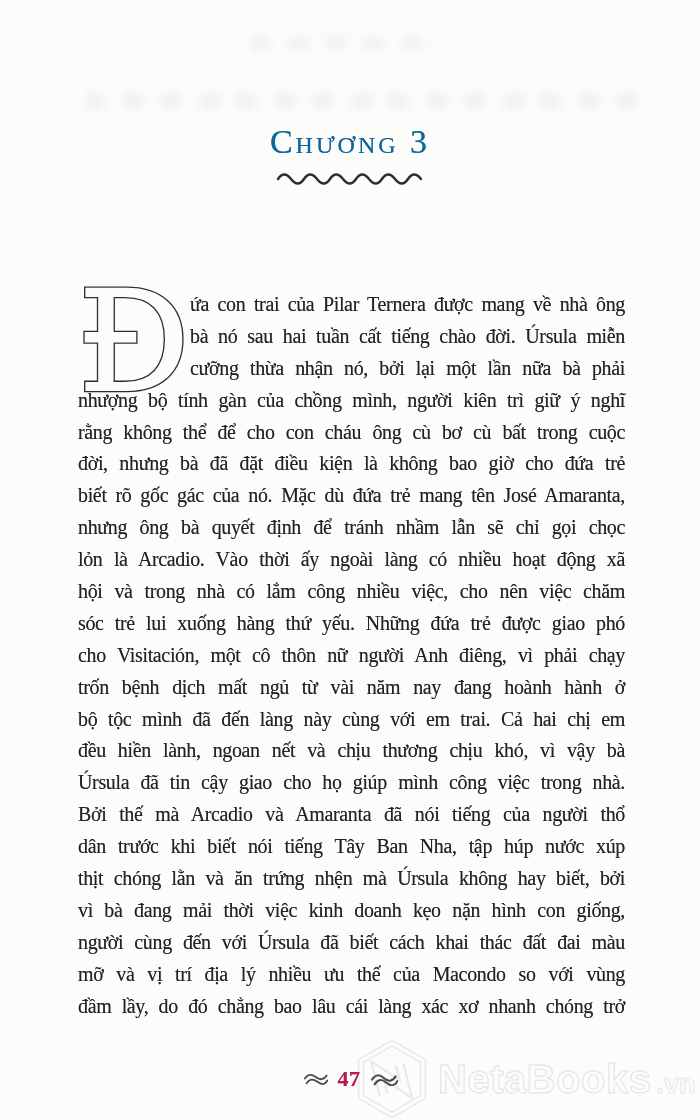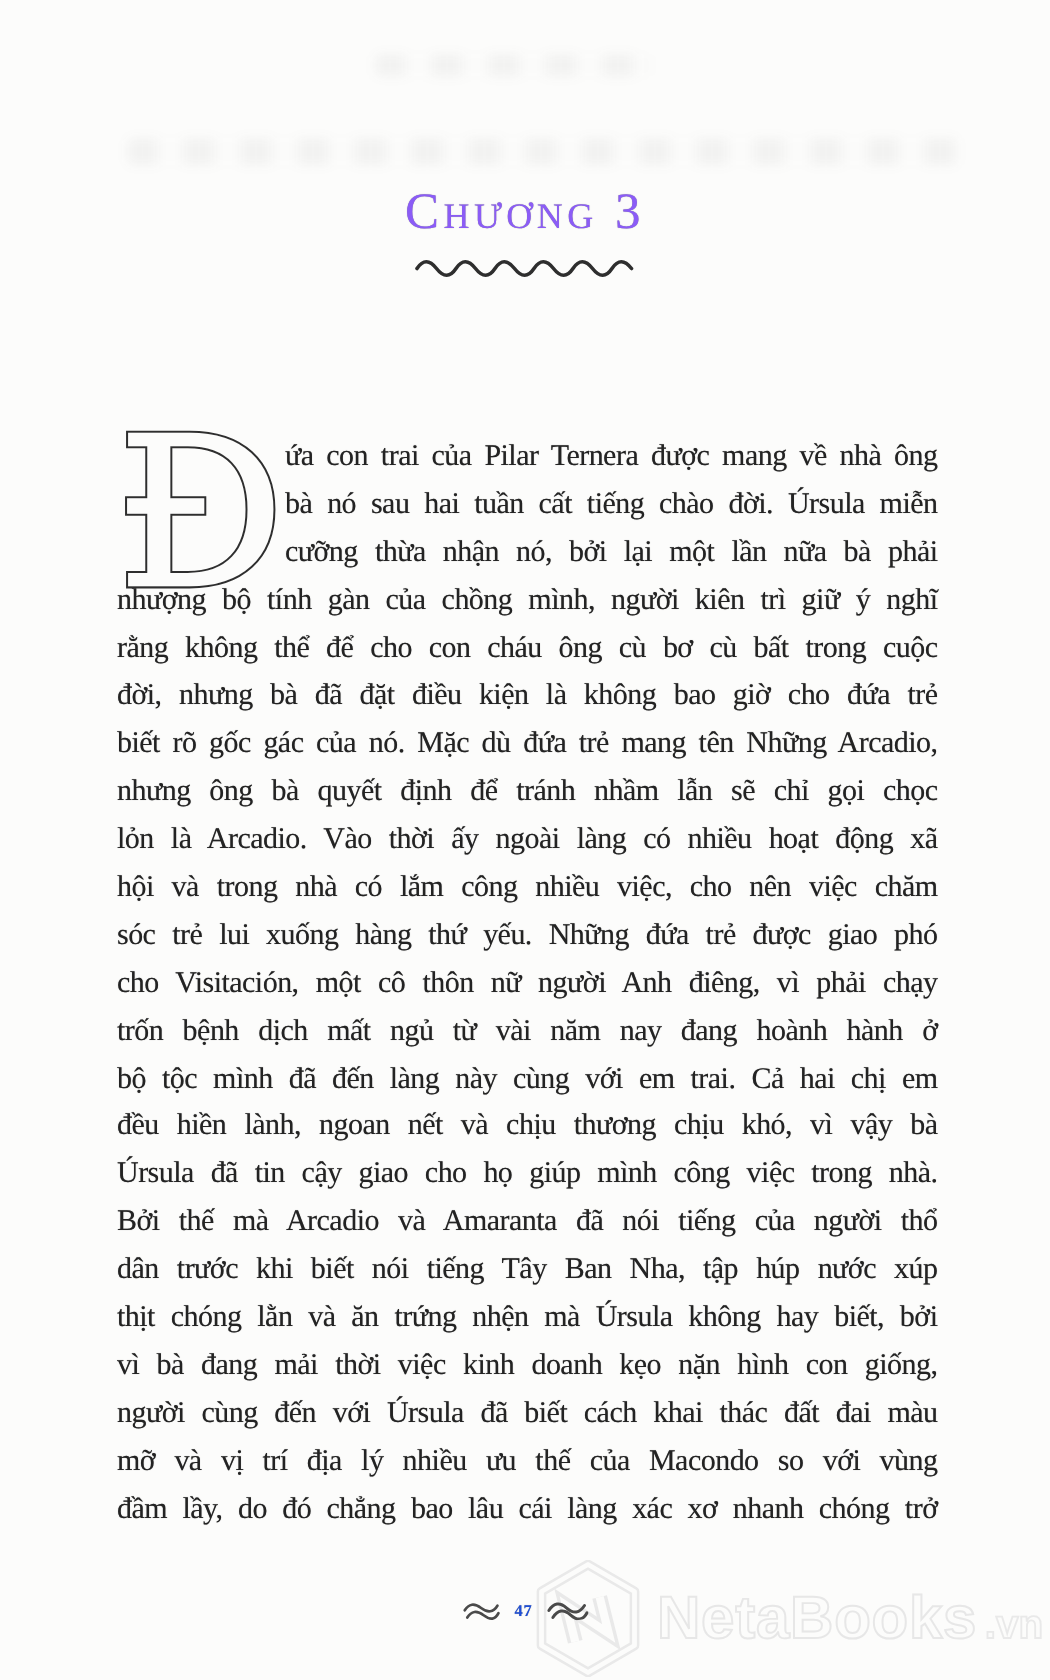--- a/index.html
+++ b/index.html
@@ -14,21 +14,21 @@
     background:repeating-linear-gradient(90deg, rgba(70,70,70,0.05) 0 20px, rgba(70,70,70,0.008) 20px 38px);
     border-radius:4px;
   }
   .bleed-1 { left:250px; top:36px;  width:185px; height:15px; }
   .bleed-2 { left:85px;  top:92px;  width:555px; height:18px; }
 
   
   .chapter-header { position:absolute; top:123px; left:0; right:0; text-align:center; }
   .chapter-title {
     margin:0; font-weight:400; font-size:34px; letter-spacing:3px;
-    font-variant-caps:small-caps; color:#8b5cf6;
+    font-variant-caps:small-caps; color:#0369a1;
     text-shadow:0 0 0.5px rgba(40,40,40,0.55);
   }
   .chapter-ornament { display:block; margin:9px auto 0; }
 
   
   .body-text { position:absolute; left:78px; top:289px; width:547px; z-index:1; }
   .body-line {
     height:31.9px; line-height:31.9px; font-size:20px; letter-spacing:-0.35px;
     text-align:justify; text-align-last:justify;
     text-shadow:0 0 0.5px rgba(35,35,35,0.55);
@@ -43,21 +43,21 @@
     font-family:"DejaVu Serif",serif; font-size:138px; line-height:102px; text-align:left;
   }
   .dc-a { -webkit-text-stroke:4.5px #2e2e2e; color:transparent; }
   .dc-b { -webkit-text-stroke:1.8px #fcfcfb; color:#fcfcfb; }
 
   
   .page-footer {
     position:absolute; left:0; right:0; top:1066px; z-index:1;
     display:flex; justify-content:center; align-items:center; gap:9px;
   }
-  .page-number { font-size:11px; font-weight:700; color:#1d4ed8; letter-spacing:0.5px;
+  .page-number { font-size:22px; font-weight:700; color:#be185d; letter-spacing:0.5px;
     text-shadow:0 0 0.5px rgba(40,40,40,0.5); }
   .footer-squiggle { flex:0 0 auto; }
 
   
   .watermark { position:absolute; left:356px; top:1040px; z-index:0;
     display:flex; align-items:center; gap:10px; }
   .wm-text { display:flex; align-items:baseline; }
   .wm-brand {
     font-family:"Liberation Sans",sans-serif; font-weight:700; font-size:40px;
     letter-spacing:0.5px; color:#fcfcfb; -webkit-text-stroke:1.3px #e7e7e7;
@@ -88,21 +88,21 @@
       <span class="dc-b">Đ</span>
     </div>
     <div class="first-lines">
       <div class="body-line">ứa con trai của Pilar Ternera được mang về nhà ông</div>
       <div class="body-line">bà nó sau hai tuần cất tiếng chào đời. Úrsula miễn</div>
       <div class="body-line">cưỡng thừa nhận nó, bởi lại một lần nữa bà phải</div>
     </div>
     <div class="body-line">nhượng bộ tính gàn của chồng mình, người kiên trì giữ ý nghĩ</div>
     <div class="body-line">rằng không thể để cho con cháu ông cù bơ cù bất trong cuộc</div>
     <div class="body-line">đời, nhưng bà đã đặt điều kiện là không bao giờ cho đứa trẻ</div>
-    <div class="body-line">biết rõ gốc gác của nó. Mặc dù đứa trẻ mang tên Những Arcadio,</div>
+    <div class="body-line">biết rõ gốc gác của nó. Mặc dù đứa trẻ mang tên José Amaranta,</div>
     <div class="body-line">nhưng ông bà quyết định để tránh nhầm lẫn sẽ chỉ gọi chọc</div>
     <div class="body-line">lỏn là Arcadio. Vào thời ấy ngoài làng có nhiều hoạt động xã</div>
     <div class="body-line">hội và trong nhà có lắm công nhiều việc, cho nên việc chăm</div>
     <div class="body-line">sóc trẻ lui xuống hàng thứ yếu. Những đứa trẻ được giao phó</div>
     <div class="body-line">cho Visitación, một cô thôn nữ người Anh điêng, vì phải chạy</div>
     <div class="body-line">trốn bệnh dịch mất ngủ từ vài năm nay đang hoành hành ở</div>
     <div class="body-line">bộ tộc mình đã đến làng này cùng với em trai. Cả hai chị em</div>
     <div class="body-line">đều hiền lành, ngoan nết và chịu thương chịu khó, vì vậy bà</div>
     <div class="body-line">Úrsula đã tin cậy giao cho họ giúp mình công việc trong nhà.</div>
     <div class="body-line">Bởi thế mà Arcadio và Amaranta đã nói tiếng của người thổ</div>

